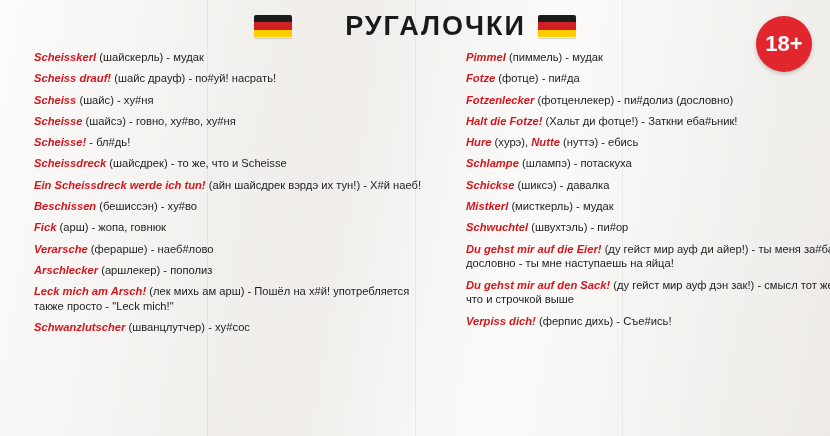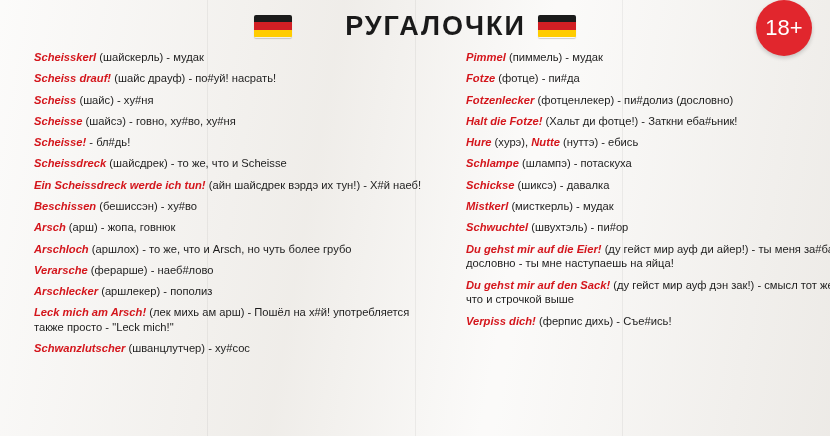--- a/index.html
+++ b/index.html
@@ -59,31 +59,31 @@
     font-size: 27px;
     font-weight: bold;
     letter-spacing: 2px;
     color: #1a1a1a;
     font-family: "Liberation Sans", sans-serif;
     margin-left: 41px;
   }
   .badge {
     position: absolute;
     right: 18px;
-    top: 0;
+    top: 16px;
     width: 56px;
     height: 56px;
     border-radius: 50%;
     background: #e1262d;
     color: #fff;
     display: flex;
     align-items: center;
     justify-content: center;
     font-size: 22px;
-    font-weight: normal;
+    font-weight: bold;
     box-shadow: 0 2px 4px rgba(0,0,0,0.2);
   }
   .columns {
     display: flex;
     padding: 4px 14px 0 14px;
     gap: 22px;
     box-sizing: border-box;
   }
   .col {
     width: 390px;
@@ -132,22 +132,21 @@
   <div class="columns">
     <div class="col" id="col0">
         <div class="entry"><span class="term">Scheisskerl</span><span class="rest"> (шайскерль) - мудак</span></div>
         <div class="entry"><span class="term">Scheiss drauf!</span><span class="rest"> (шайс драуф) - по#уй! насрать!</span></div>
         <div class="entry"><span class="term">Scheiss</span><span class="rest"> (шайс) - ху#ня</span></div>
         <div class="entry"><span class="term">Scheisse</span><span class="rest"> (шайсэ) - говно, ху#во, ху#ня</span></div>
         <div class="entry"><span class="term">Scheisse!</span><span class="rest"> - бл#дь!</span></div>
         <div class="entry"><span class="term">Scheissdreck</span><span class="rest"> (шайсдрек) - то же, что и Scheisse</span></div>
         <div class="entry"><span class="term">Ein Scheissdreck werde ich tun!</span><span class="rest"> (айн шайсдрек вэрдэ их тун!) - Х#й наеб!</span></div>
         <div class="entry"><span class="term">Beschissen</span><span class="rest"> (бешиссэн) - ху#во</span></div>
-        <div class="entry"><span class="term">Arsch</span><span class="rest"> (арш) - жопа, говнюк</span></div>
-        <div class="entry"><span class="term">Arschloch</span><span class="rest"> (аршлох) - то же, что и Arsch, но чуть более грубо</span></div>
+        <div class="entry"><span class="term">Fick</span><span class="rest"> (арш) - жопа, говнюк</span></div>
         <div class="entry"><span class="term">Verarsche</span><span class="rest"> (ферарше) - наеб#лово</span></div>
         <div class="entry"><span class="term">Arschlecker</span><span class="rest"> (аршлекер) - пополиз</span></div>
         <div class="entry"><span class="term">Leck mich am Arsch!</span><span class="rest"> (лек михь ам арш) - Пошёл на х#й! употребляется также просто - "Leck mich!"</span></div>
         <div class="entry"><span class="term">Schwanzlutscher</span><span class="rest"> (шванцлутчер) - ху#сос</span></div>
       </div>
     <div class="col" id="col1">
         <div class="entry"><span class="term">Pimmel</span><span class="rest"> (пиммель) - мудак</span></div>
         <div class="entry"><span class="term">Fotze</span><span class="rest"> (фотце) - пи#да</span></div>
         <div class="entry"><span class="term">Fotzenlecker</span><span class="rest"> (фотценлекер) - пи#долиз (дословно)</span></div>
         <div class="entry"><span class="term">Halt die Fotze!</span><span class="rest"> (Хальт ди фотце!) - Заткни еба#ьник!</span></div>

